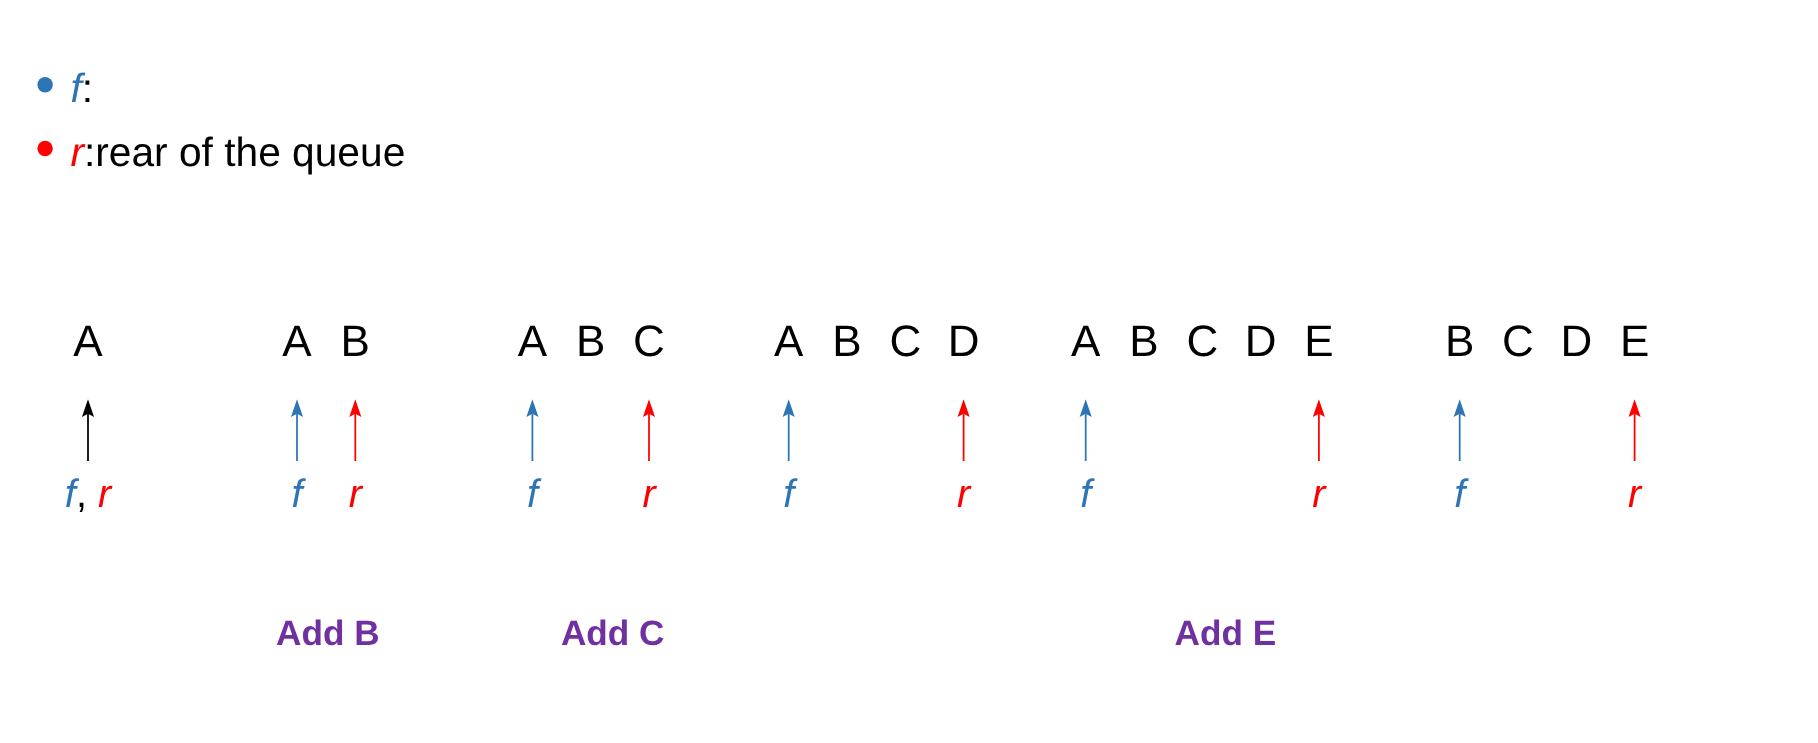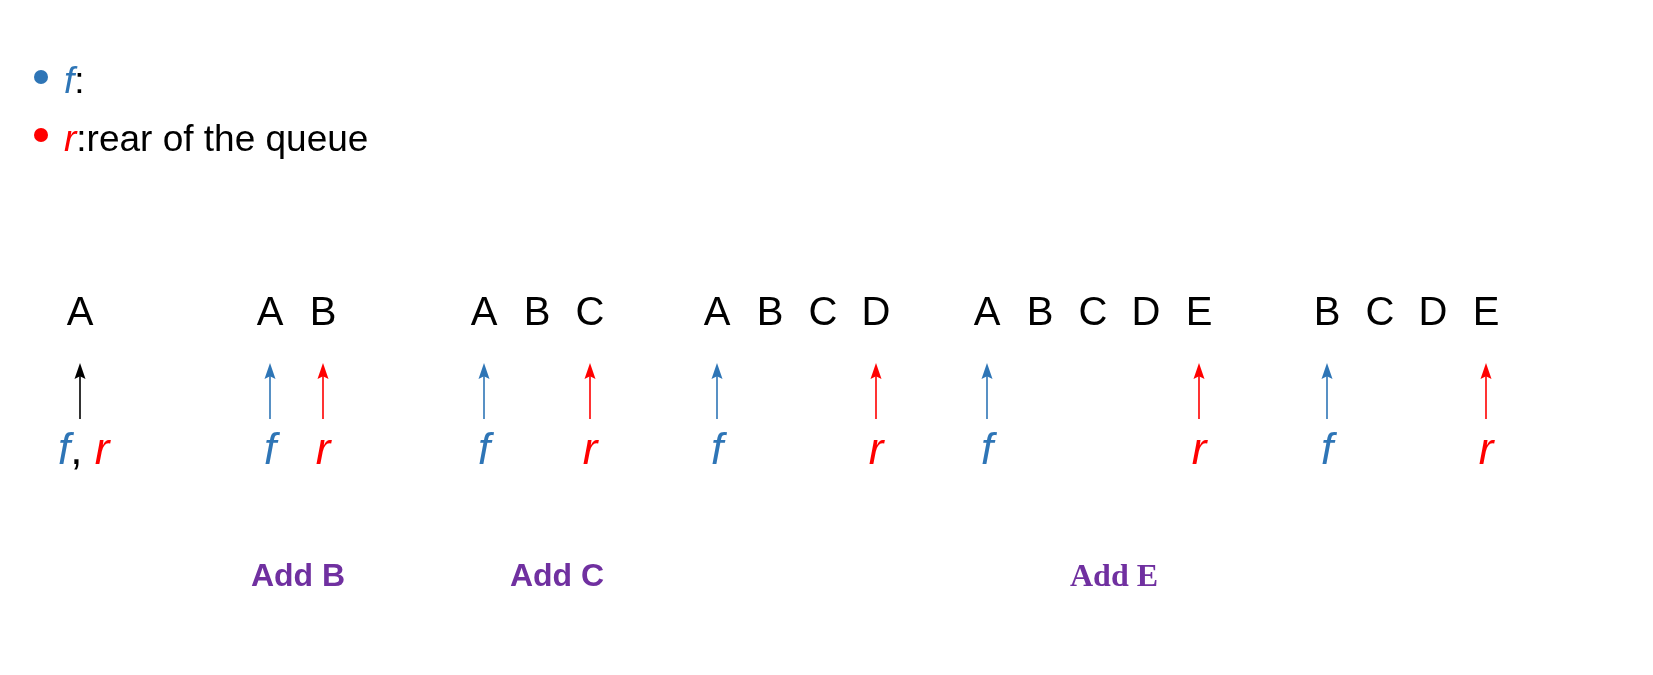--- a/index.html
+++ b/index.html
@@ -85,21 +85,21 @@
   }
   .arrow {
     display: block;
     margin: 0 auto;
     width: 14px;
     height: 56px;
   }
   .ptr-label {
     display: block;
     margin-top: 8px;
-    font-size: 44px;
+    font-size: 36px;
     font-style: italic;
     font-weight: 500;
     line-height: 44px;
     white-space: nowrap;
   }
   .label-blue { color: #2E75B6; }
   .label-red  { color: #FF0000; }
   .label-both { color: #000000; }
   .label-both .g-f { color: #2E75B6; }
   .label-both .g-c { color: #000000; font-style: normal; }
@@ -238,14 +238,14 @@
           <path d="M7 0 L12.5 16 L7 13.2 L1.5 16 Z" fill="#FF0000"></path>
         </svg>
         <span class="ptr-label label-red">r</span>
       </div>
     </div>
   </div>
 
 <div class="ops" id="ops-root">
     <div class="op" style="left: 188px; width: 220px;">Add B</div>
     <div class="op" style="left: 447px; width: 220px;">Add C</div>
-    <div class="op" style="left: 1004px; width: 220px; font-family: Liberation Serif, serif;">Add E</div>
+    <div class="op" style="left: 1004px; width: 220px;">Add E</div>
   </div>
 
 </body></html>

